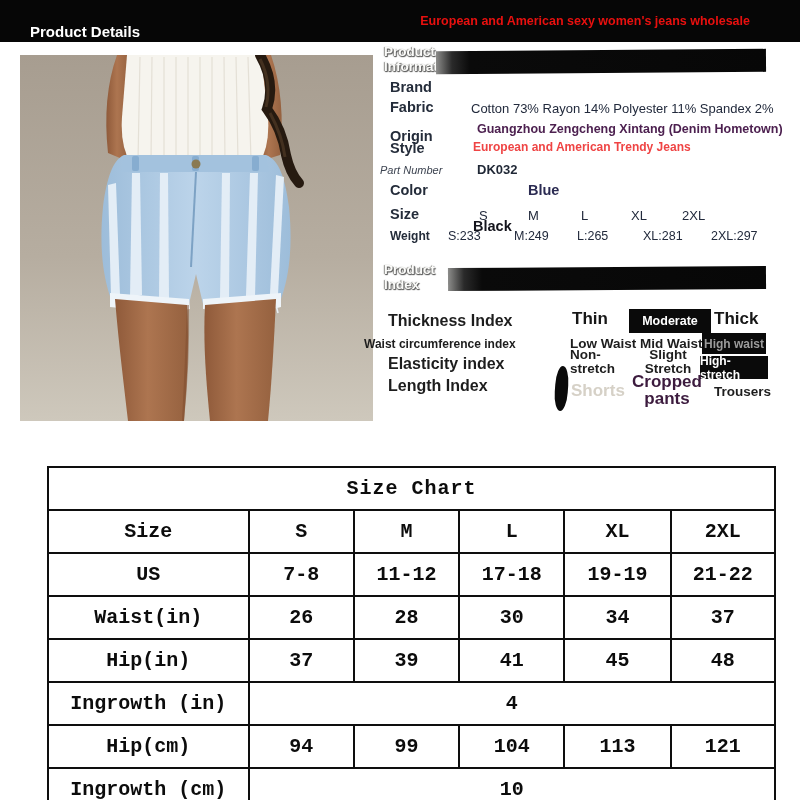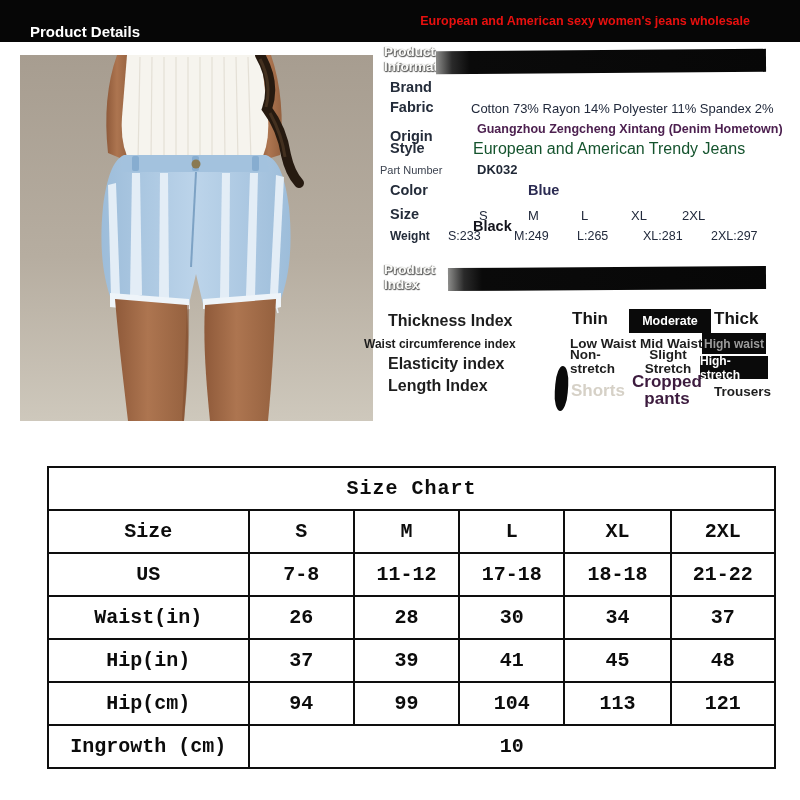--- a/index.html
+++ b/index.html
@@ -17,25 +17,25 @@
 
   
   .sec-head{position:absolute;font-size:13.5px;font-weight:bold;line-height:15px;color:#fbfbf9;
             text-shadow:1px 1px 1px #5a5a5a,-1px 0 1px #8a8a86,0 1px 1px #6b6b67;z-index:1;}
   .redact-bar{position:absolute;height:23px;z-index:2;
               background:linear-gradient(to right,#8d8d8b 0px,#2a2a2a 16px,#0a0a0a 34px,#070707 100%);
               transform:rotate(-0.4deg);}
 
   
   .lbl{font-weight:bold;font-size:14.5px;color:#242c3a;}
-  .lbl-sm{font-size:11px;color:#3c4350;}
+  .lbl-sm{font-size:11px;color:#3c4350;font-style:italic;}
   .val{font-size:13px;color:#222a3c;}
   .val-fabric{font-size:13px;color:#222a3c;}
   .val-origin{font-size:12.5px;font-weight:bold;color:#4d2150;}
-  .val-style{font-size:16px;font-weight:normal;color:#14532d;}
+  .val-style{font-size:12px;font-weight:bold;color:#ef4444;}
   .val-part{font-size:13px;font-weight:600;color:#1f2735;}
   .val-black{font-size:14.5px;font-weight:bold;color:#14141c;}
   .val-blue{font-size:14.5px;font-weight:bold;color:#2b2b52;}
   .val-weight{font-size:12.5px;color:#222a3c;}
   .lbl-weight{font-size:12px;font-weight:bold;color:#242c3a;}
 
   
   .idx-lbl{font-weight:bold;font-size:16px;color:#1d1d1d;}
   .idx-lbl-sm{font-weight:bold;font-size:12px;color:#1d1d1d;}
   .opt{font-weight:bold;font-size:13.5px;color:#1d1d1d;}
@@ -228,40 +228,44 @@
         <td>M</td>
         <td>L</td>
         <td>XL</td>
         <td>2XL</td>
       </tr>
       <tr>
         <td>US</td>
         <td>7-8</td>
         <td>11-12</td>
         <td>17-18</td>
-        <td>18-18</td>
+        <td>19-19</td>
         <td>21-22</td>
       </tr>
       <tr>
         <td>Waist(in)</td>
         <td>26</td>
         <td>28</td>
         <td>30</td>
         <td>34</td>
         <td>37</td>
       </tr>
       <tr>
         <td>Hip(in)</td>
         <td>37</td>
         <td>39</td>
         <td>41</td>
         <td>45</td>
         <td>48</td>
       </tr>
       <tr>
+        <td>Ingrowth (in)</td>
+        <td colspan="5">4</td>
+      </tr>
+      <tr>
         <td>Hip(cm)</td>
         <td>94</td>
         <td>99</td>
         <td>104</td>
         <td>113</td>
         <td>121</td>
       </tr>
       <tr>
         <td>Ingrowth (cm)</td>
         <td colspan="5">10</td>

